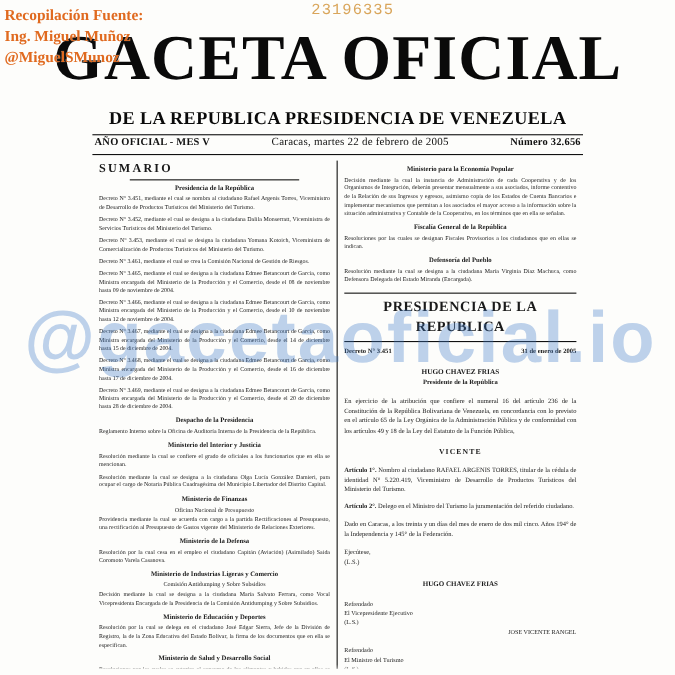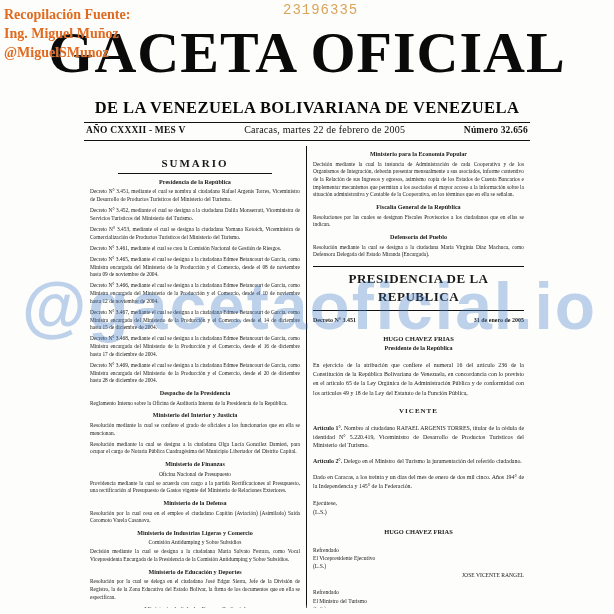--- a/index.html
+++ b/index.html
@@ -92,25 +92,24 @@
     box-sizing:border-box;
     font-size:5.4px;
     line-height:1.42;
     text-align:justify;
     color:#1a1a1a;
     overflow:hidden;
   }
   .col.left { border-right:1px solid #111; }
 
   .sumario-head {
-    text-align:center;
     font-weight:bold;
     font-size:11px;
     letter-spacing:2px;
-    margin:10px 0 1px 0;
+    margin:0 0 1px 0;
   }
   .sumario-rule { border-top:1px solid #111; margin:1px 28px 4px 28px; }
 
   .sec-head {
     text-align:center;
     font-weight:bold;
     font-size:6.1px;
     margin:5px 0 2px 0;
     line-height:1.25;
   }
@@ -173,26 +172,26 @@
 <div class="page">
 
   <div class="wm-code">23196335</div>
   <div class="wm-left">Recopilación Fuente:
 Ing. Miguel Muñoz
 @MiguelSMunoz</div>
   <div class="wm-big">@gacetaoficial.io</div>
 
   <div class="masthead">
     <div class="title">GACETA OFICIAL</div>
-    <div class="subtitle">DE LA VENEZUELA BOLIVARIANA DE VENEZUELA</div>
+    <div class="subtitle">DE LA REPUBLICA PRESIDENCIA DE VENEZUELA</div>
   </div>
 
   <div class="rule rule-top"></div>
   <div class="issueline">
-    <span>AÑO CXXXII - MES V</span>
+    <span>AÑO OFICIAL - MES V</span>
     <span class="center">Caracas, martes 22  de febrero de 2005</span>
     <span>Número 32.656</span>
   </div>
   <div class="rule rule-bottom"></div>
 
   <div class="cols">
 
     <div class="col left">
       <div class="sumario-head">SUMARIO</div>
       <div class="sumario-rule"></div>

